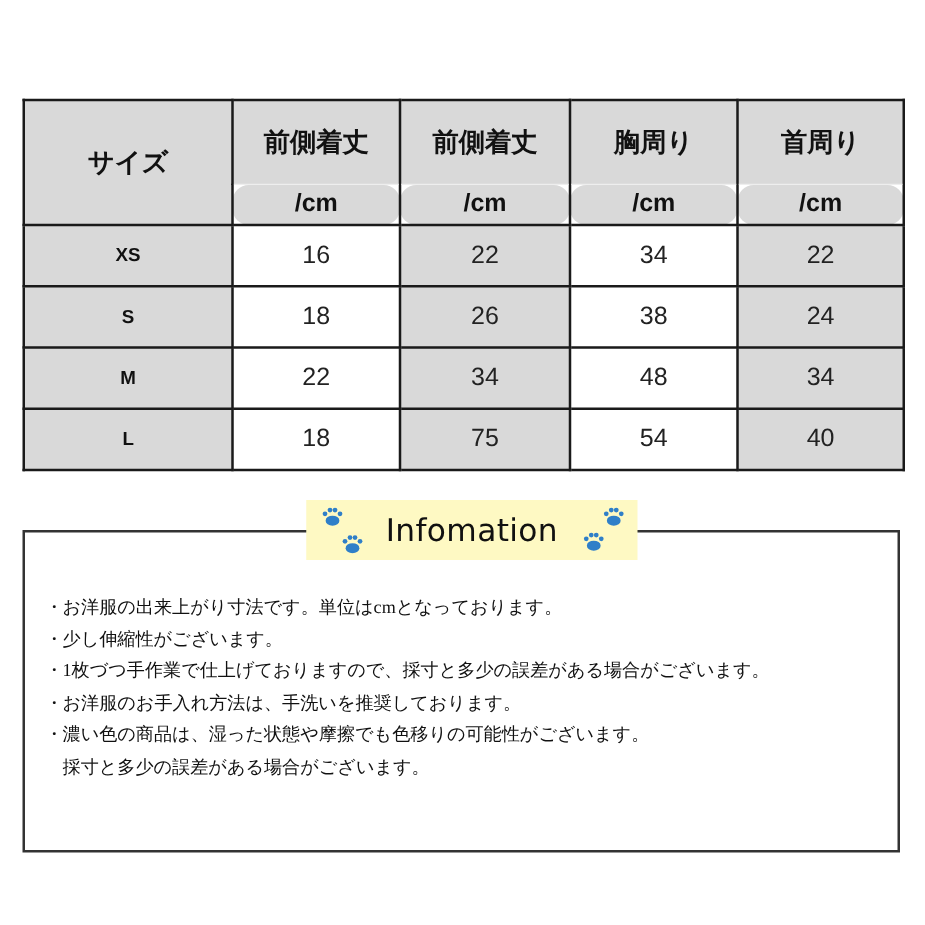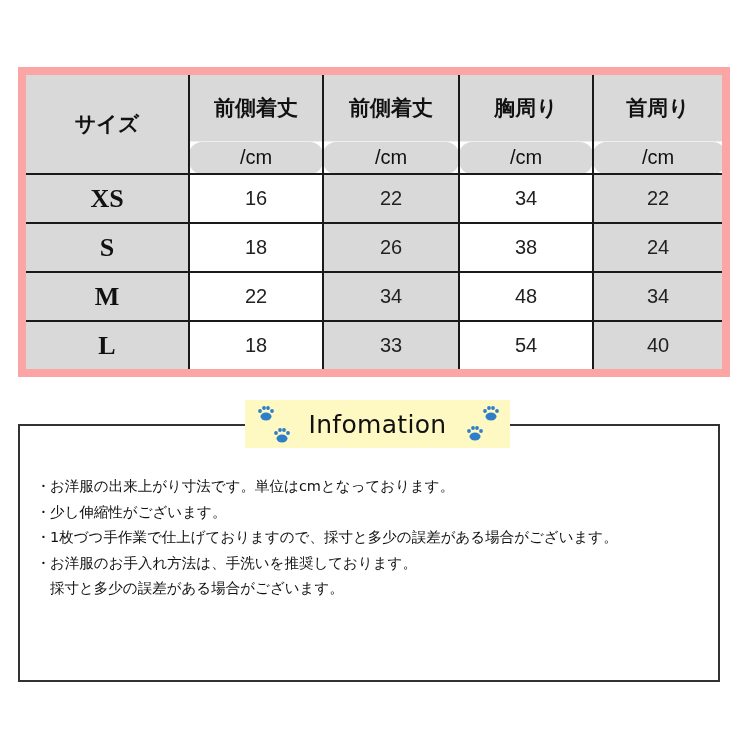--- a/index.html
+++ b/index.html
@@ -1,36 +1,36 @@
 <!DOCTYPE html>
 <html><head>
   <meta charset="utf-8">
   <style>
     html, body { margin: 0; padding: 0; background: #ffffff; }
     body { width: 740px; height: 740px; position: relative; overflow: hidden;
            font-family: "Liberation Sans", "DejaVu Sans", sans-serif; color: #111; }
 
     .size-table {
-      position: absolute; left: 18px; top: 67px;
+      position: absolute; left: 18px; top: 79px;
       border-collapse: collapse;
-      border: 8px solid #fca5a5;
+      border: 2px solid #fca5a5;
       table-layout: fixed;
       padding-left: 24px;
     }
     .size-table td, .size-table th {
       border: 2px solid #1a1a1a;
       text-align: center; vertical-align: middle; padding: 0;
     }
     .size-table .gray { background: #d9d9d9; }
     .size-table .white { background: #ffffff; }
     .size-table th.title { font-size: 21px; font-weight: bold; height: 66px; }
     .size-table th.title.top { border-bottom: 1px solid #eeeeee; margin-left: 44px; }
-    .size-table th.unit { font-size: 20px; font-weight: normal; height: 31px; border-top: 1px solid #eeeeee; border-radius: 13px; }
+    .size-table th.unit { font-size: 20px; font-weight: bold; height: 31px; border-top: 1px solid #eeeeee; border-radius: 13px; }
     .size-table th.size-head { font-size: 21px; font-weight: bold; }
-    .size-table th.size-label { font-size: 26px; font-weight: bold; height: 47px; font-family: Liberation Serif, serif; }
+    .size-table th.size-label { font-size: 15px; font-weight: bold; height: 47px; }
     .size-table td.val { font-size: 20px; font-weight: normal; color: #222; }
 
     .info-box {
       position: absolute; left: 18px; top: 424px;
       width: 702px; height: 258px;
       border: 2px solid #333;
       box-sizing: border-box;
     }
     .info-title-wrap {
       position: absolute; left: 245px; top: 400px; width: 265px; height: 48px;
@@ -42,21 +42,21 @@
       font-size: 25px; color: #111; padding: 0 14px; letter-spacing: 0.3px;
     }
     .paw-group { position: relative; width: 46px; height: 46px; }
     .paw { position: absolute; width: 18px; height: 16px; }
     .info-lines {
       position: absolute; left: 36px; top: 474px;
       font-family: "DejaVu Sans", sans-serif;
       font-size: 14.5px; line-height: 25.6px; color: #111;
       margin: 0; padding: 0; list-style: none;
     }
-    .info-lines li { white-space: nowrap; }
+    .info-lines li { white-space: nowrap; font-family: Liberation Serif, serif; }
     .info-lines li .bullet { display: inline-block; width: 14px; }
     .info-lines li .cont { display: inline-block; width: 14px; }
   </style>
 </head>
 <body>
 
 <table class="size-table">
   <colgroup>
     <col style="width:167px">
       <col style="width:134px">
@@ -97,21 +97,21 @@
     <tr>
       <th class="size-label gray">M</th>
       <td class="val white">22</td>
       <td class="val gray">34</td>
       <td class="val white">48</td>
       <td class="val gray">34</td>
     </tr>
     <tr>
       <th class="size-label gray">L</th>
       <td class="val white">18</td>
-      <td class="val gray">33</td>
+      <td class="val gray">75</td>
       <td class="val white">54</td>
       <td class="val gray">40</td>
     </tr>
   </tbody>
 </table>
 
 <div class="info-box"></div>
 
 <div class="info-title-wrap">
   <div class="paw-group">
@@ -155,14 +155,15 @@
         </g>
     </svg>
   </div>
 </div>
 
 <ul class="info-lines">
   <li><span class="bullet">・</span><span>お洋服の出来上がり寸法です。単位はcmとなっております。</span></li>
   <li><span class="bullet">・</span><span>少し伸縮性がございます。</span></li>
   <li><span class="bullet">・</span><span>1枚づつ手作業で仕上げておりますので、採寸と多少の誤差がある場合がございます。</span></li>
   <li><span class="bullet">・</span><span>お洋服のお手入れ方法は、手洗いを推奨しております。</span></li>
+  <li><span class="bullet">・</span><span>濃い色の商品は、湿った状態や摩擦でも色移りの可能性がございます。</span></li>
   <li><span class="cont"></span><span>採寸と多少の誤差がある場合がございます。</span></li>
 </ul>
 
 </body></html>

